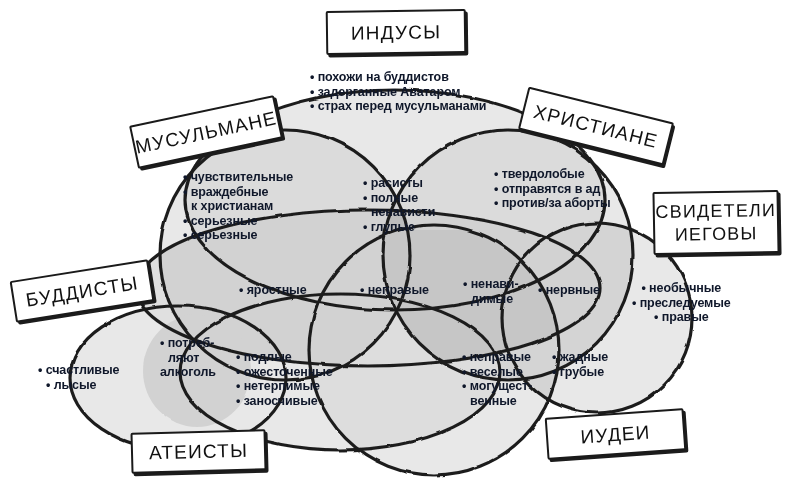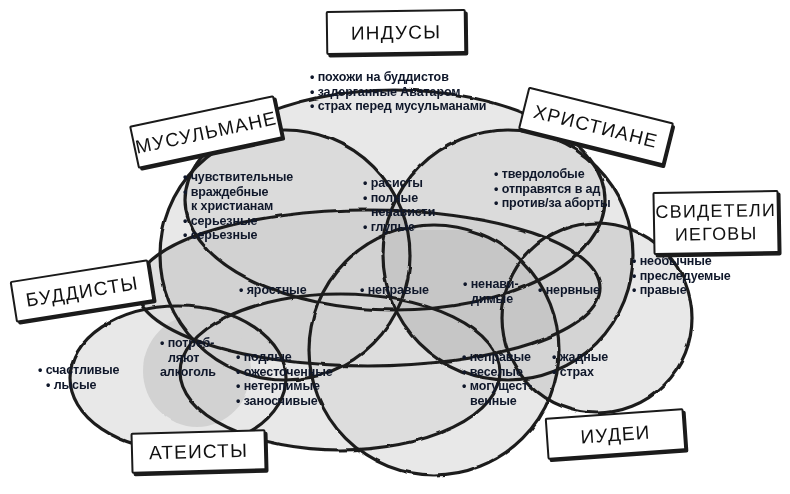--- a/index.html
+++ b/index.html
@@ -196,21 +196,21 @@
     <span class="li nob nb">ненависти</span>
     <span class="li">глупые</span>
   </div>
 
   <div class="txt" style="left:494px; top:167px;">
     <span class="li">твердолобые</span>
     <span class="li">отправятся в ад</span>
     <span class="li">против/за аборты</span>
   </div>
 
-  <div class="txt" style="left:632px; top:254px;">
+  <div class="txt" style="left:632px; top:281px;text-align:center;">
     <span class="li">необычные</span>
     <span class="li">преследуемые</span>
     <span class="li">правые</span>
   </div>
 
   <div class="txt" style="left:239px; top:283px;text-align:center;">
     <span class="li">яростные</span>
   </div>
 
   <div class="txt" style="left:360px; top:283px;">
@@ -246,21 +246,21 @@
 
   <div class="txt" style="left:462px; top:350px;">
     <span class="li">неправые</span>
     <span class="li">веселые</span>
     <span class="li">могущест-</span>
     <span class="li nob nb">венные</span>
   </div>
 
   <div class="txt" style="left:552px; top:350px;">
     <span class="li">жадные</span>
-    <span class="li">страх</span>
+    <span class="li">грубые</span>
   </div>
 
   <div class="placard" style="left:326px; top:10px; width:140px; height:44px; transform:rotate(-0.8deg);">
     <span class="ln">ИНДУСЫ</span>
   </div>
 
   <div class="placard" style="left:132px; top:110px; width:148px; height:44px; transform:rotate(-12deg);">
     <span class="ln">МУСУЛЬМАНЕ</span>
   </div>
 

